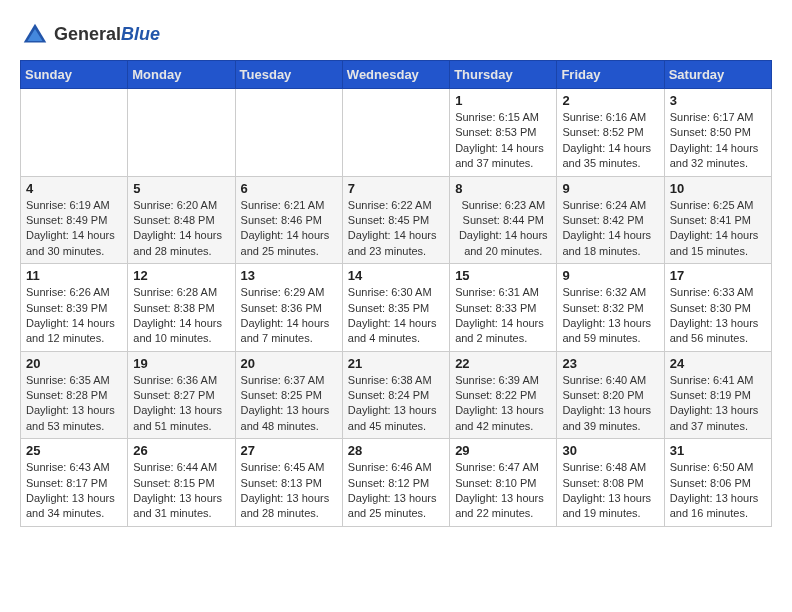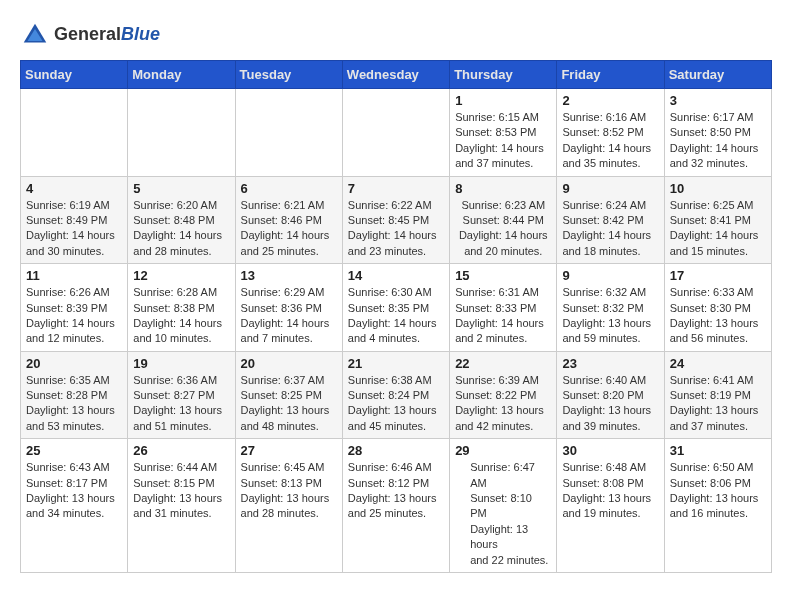--- a/index.html
+++ b/index.html
@@ -328,21 +328,21 @@
         </td>
         <td>
           <span class="day-number">28</span>
           <div class="day-info" style="white-space: pre-line;">Sunrise: 6:46 AM
 Sunset: 8:12 PM
 Daylight: 13 hours
 and 25 minutes.</div>
         </td>
         <td>
           <span class="day-number">29</span>
-          <div class="day-info" style="white-space: pre-line; margin-left: 15px;">Sunrise: 6:47 AM
+          <div class="day-info" style="white-space: pre-line;">Sunrise: 6:47 AM
 Sunset: 8:10 PM
 Daylight: 13 hours
 and 22 minutes.</div>
         </td>
         <td>
           <span class="day-number">30</span>
           <div class="day-info" style="white-space: pre-line;">Sunrise: 6:48 AM
 Sunset: 8:08 PM
 Daylight: 13 hours
 and 19 minutes.</div>

